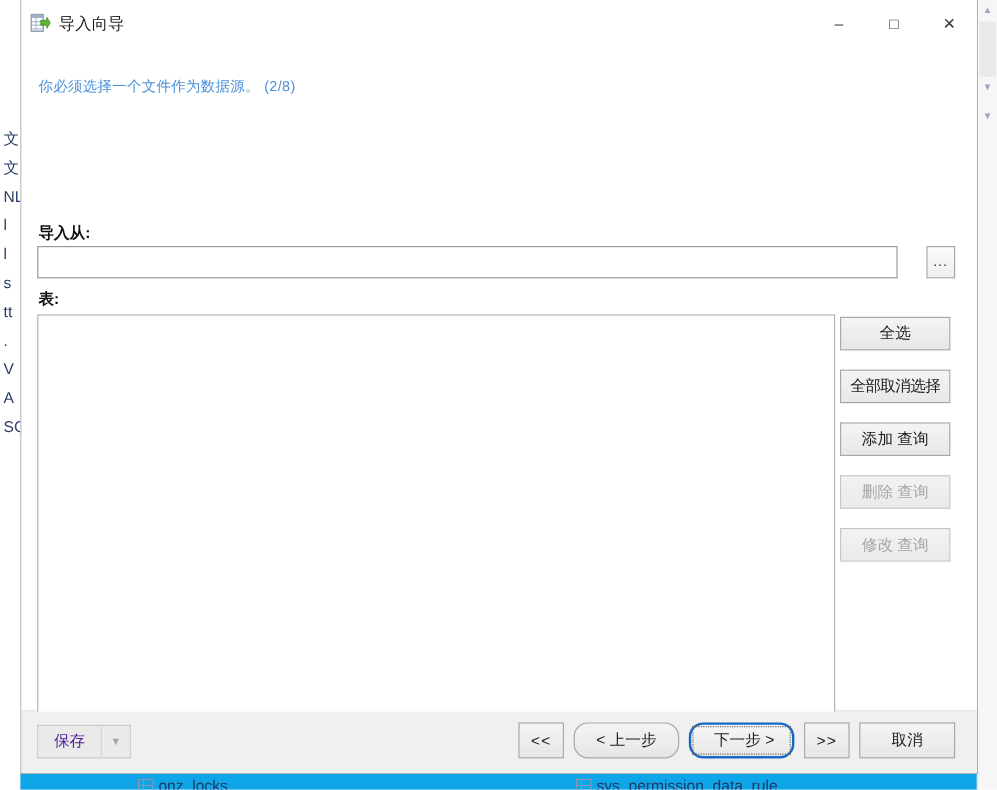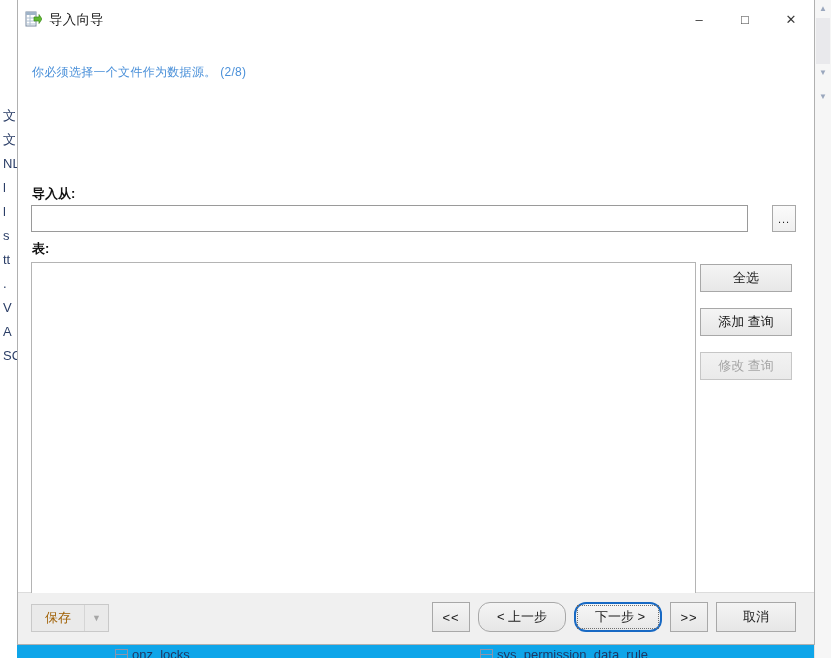--- a/index.html
+++ b/index.html
@@ -255,21 +255,21 @@
     display: flex;
     box-sizing: border-box;
     border: 1px solid #c9c9c9;
     background: #eaeaea;
   }
   #save-main {
     width: 52px;
     height: 26px;
     background: #eaeaea;
     border: none;
-    color: #a16207;
+    color: #4c1d95;
     font-family: "Liberation Sans", sans-serif;
     font-size: 13px;
     padding: 0;
     text-align: center;
   }
   #save-arrow {
     width: 24px;
     height: 26px;
     background: #eaeaea;
     border: none;
@@ -385,21 +385,23 @@
 
     <div class="field-label" id="label-import-from">导入从:</div>
     <input id="import-input" type="text" value="" style="">
     <button id="browse-btn">...</button>
 
     <div class="field-label" id="label-tables">表:</div>
     <div id="table-list"></div>
 
     <div id="side-buttons">
       <button class="side-btn">全选</button>
+      <button class="side-btn wide">全部取消选择</button>
       <button class="side-btn">添加 查询</button>
+      <button class="side-btn disabled" disabled="">删除 查询</button>
       <button class="side-btn disabled" disabled="">修改 查询</button>
     </div>
   </div>
 
   <div id="footer">
     <div id="save-split">
       <button id="save-main" disabled="">保存</button>
       <button id="save-arrow" disabled="">▼</button>
     </div>
 

